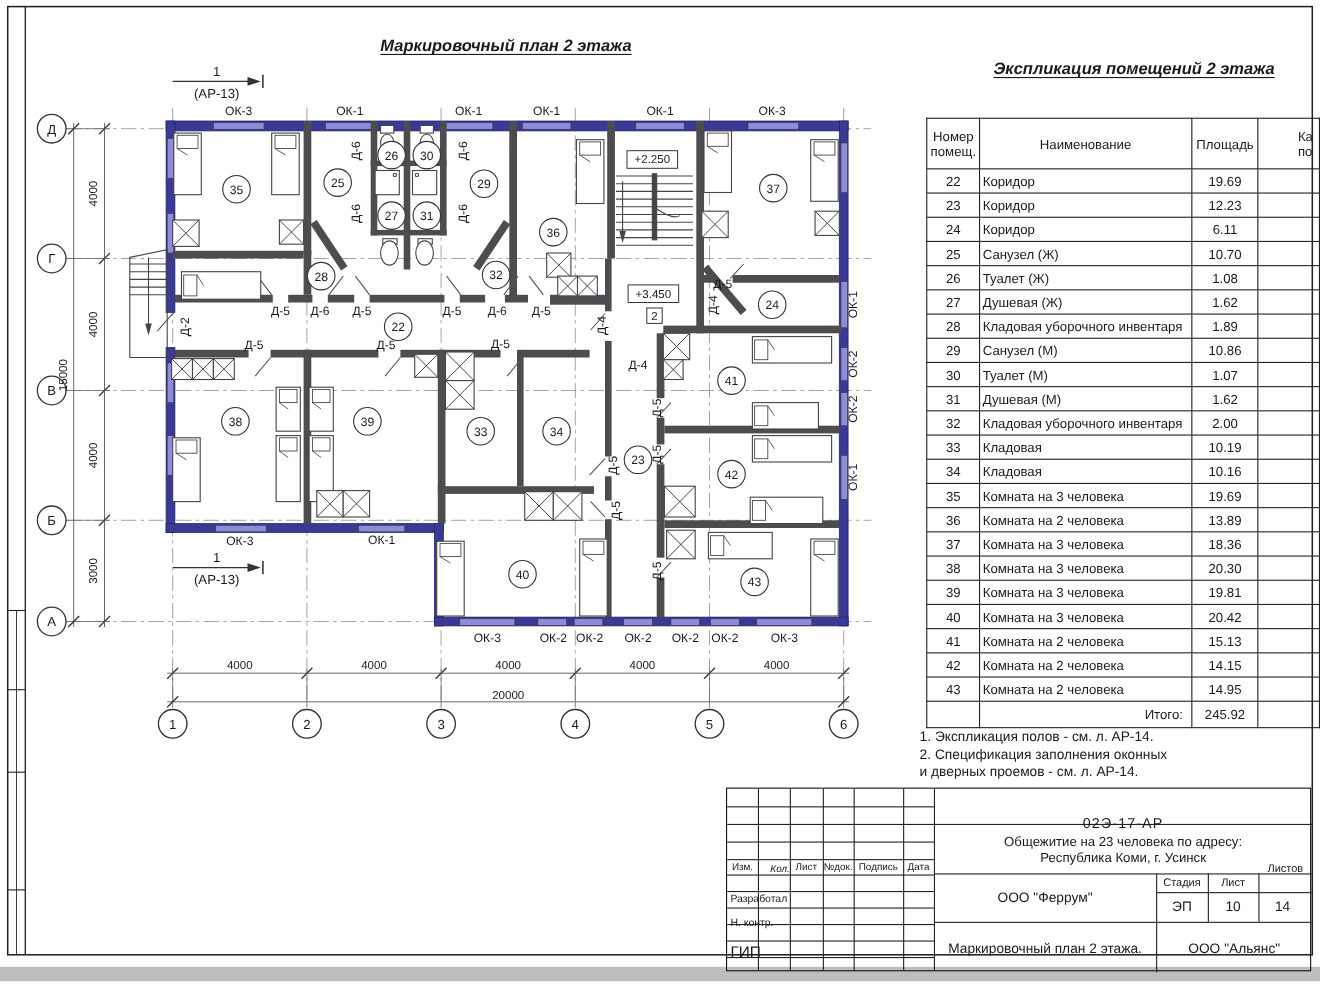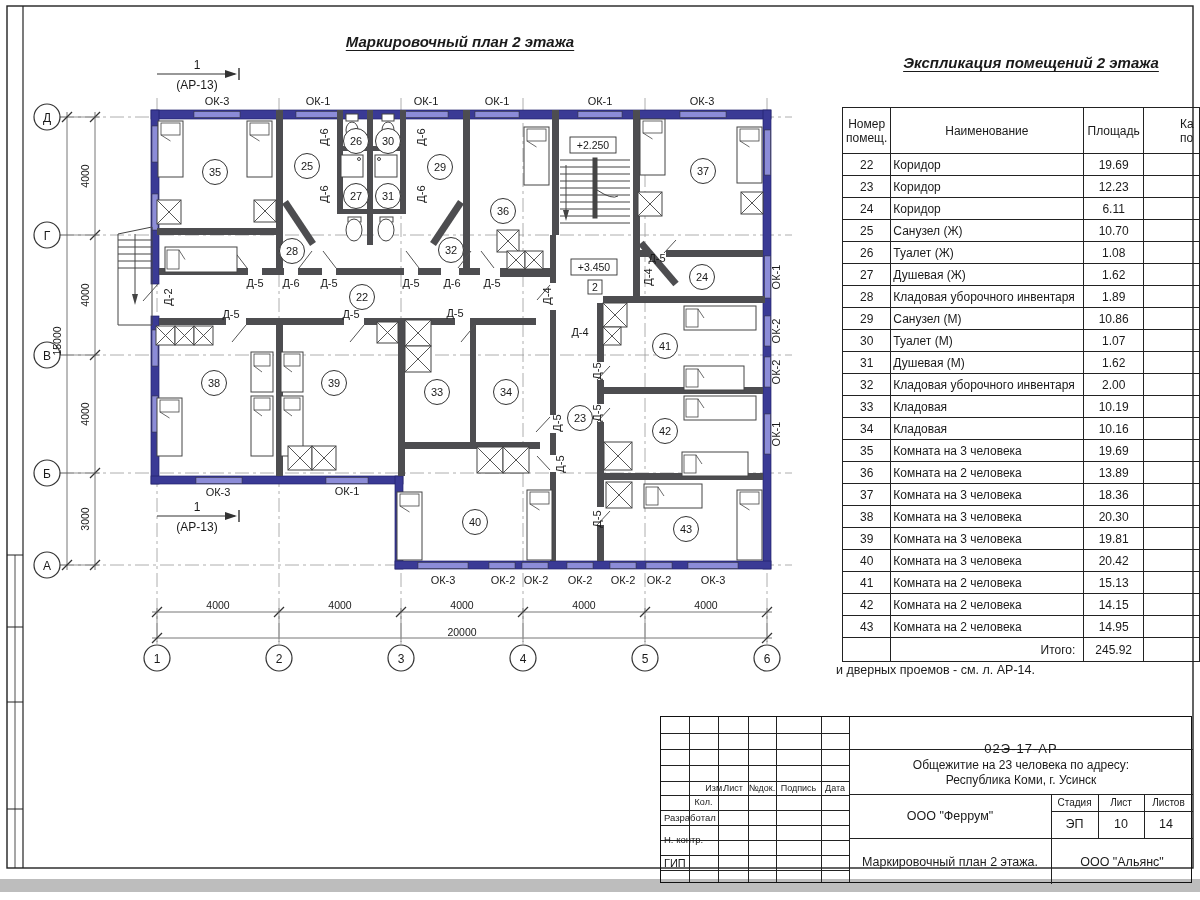--- a/index.html
+++ b/index.html
@@ -732,20 +732,22 @@
         <td class="c-num"></td>
         <td class="c-name" style="text-align:right;padding-right:8px">Итого:</td>
         <td class="c-area">245.92</td>
         <td class="c-cat"></td>
       </tr>
     </tfoot>
   </table>
 </div>
 
 <div class="abs notes" style="left:836px;top:663px;width:340px">
+  <div>1. Экспликация полов - см. л. АР-14.</div>
+  <div>2. Спецификация заполнения оконных</div>
   <div class="ind">и дверных проемов - см. л. АР-14.</div>
 </div>
 
 <div class="abs stamp">
 
   <div class="vl" style="left:28px"></div>
     <div class="vl" style="left:57px"></div>
   <div class="vl" style="left:87px"></div>
     <div class="vl" style="left:115px"></div>
   <div class="vl" style="left:160px"></div>
@@ -756,45 +758,45 @@
   <div class="hl" style="top:48px;width:188px"></div>
     <div class="hl" style="top:64px;width:188px"></div>
   <div class="hl" style="top:78px;width:188px"></div>
     <div class="hl" style="top:93px;width:188px"></div>
   <div class="hl" style="top:108px;width:188px"></div>
     <div class="hl" style="top:123px;width:188px"></div>
   <div class="hl" style="top:138px;width:188px"></div>
     <div class="hl" style="top:153px;width:188px"></div>
 
   <div id="stamp-cells">
-      <div class="cell" style="left: 0px; top: 66px; width: 28px; text-align: center; margin-left: 40px;">Изм.</div>
-      <div class="cell" style="left: 28px; top: 80px; width: 29px; text-align: center;">Кол.</div>
+      <div class="cell" style="left: 0px; top: 66px; width: 28px; text-align: center;">Изм.</div>
+      <div class="cell" style="left: 28px; top: 68px; width: 29px; text-align: right; font-style: italic;">Кол.</div>
       <div class="cell" style="left: 57px; top: 66px; width: 30px; text-align: center;">Лист</div>
       <div class="cell" style="left: 87px; top: 66px; width: 28px; text-align: center;">№док.</div>
       <div class="cell" style="left: 115px; top: 66px; width: 45px; text-align: center;">Подпись</div>
       <div class="cell" style="left: 160px; top: 66px; width: 28px; text-align: center;">Дата</div>
     </div>
 
   <div class="cell" style="left:3px;top:95px;font-size:9.5px">Разработал</div>
   <div class="cell" style="left:3px;top:117px;font-size:9.5px">Н. контр.</div>
-  <div class="cell" style="left:3px;top:140px;font-size:11px">ГИП</div>
+  <div class="cell" style="left:3px;top:140px;font-size:14px">ГИП</div>
 
   <div class="hl" style="left:188px;top:32px;width:344px"></div>
   <div class="hl" style="left:188px;top:77px;width:344px"></div>
   <div class="hl" style="left:188px;top:121px;width:344px"></div>
   <div class="vl" style="left:390px;top:77px;height:90px;bottom:auto"></div>
   <div class="vl" style="left:437px;top:77px;height:44px;bottom:auto"></div>
   <div class="vl" style="left:483px;top:77px;height:44px;bottom:auto"></div>
   <div class="hl" style="left:390px;top:94px;width:142px"></div>
   <div class="cell big" style="left:188px;top:7px;width:344px">02Э-17-АР</div>
   <div class="cell obj" style="left:188px;top:41px;width:344px">
     <span>Общежитие на 23 человека по адресу:</span><br><span>Республика Коми, г. Усинск</span>
   </div>
   <div class="cell mid" style="left:188px;top:92px;width:202px">ООО "Феррум"</div>
   <div class="cell sm" style="left:390px;top:80px;width:47px">Стадия</div>
   <div class="cell sm" style="left:437px;top:80px;width:46px">Лист</div>
-  <div class="cell sm" style="left:483px;top:80px;width:49px">Листов</div>
+  <div class="cell sm" style="left:483px;top:68px;width:49px">Листов</div>
   <div class="cell mid" style="left:390px;top:100px;width:47px">ЭП</div>
   <div class="cell mid" style="left:437px;top:100px;width:46px">10</div>
   <div class="cell mid" style="left:483px;top:100px;width:44px">14</div>
   <div class="cell mid" style="left:188px;top:138px;width:202px">Маркировочный план 2 этажа.</div>
   <div class="cell mid" style="left:390px;top:138px;width:142px">ООО "Альянс"</div>
 </div>
 
 </body></html>

